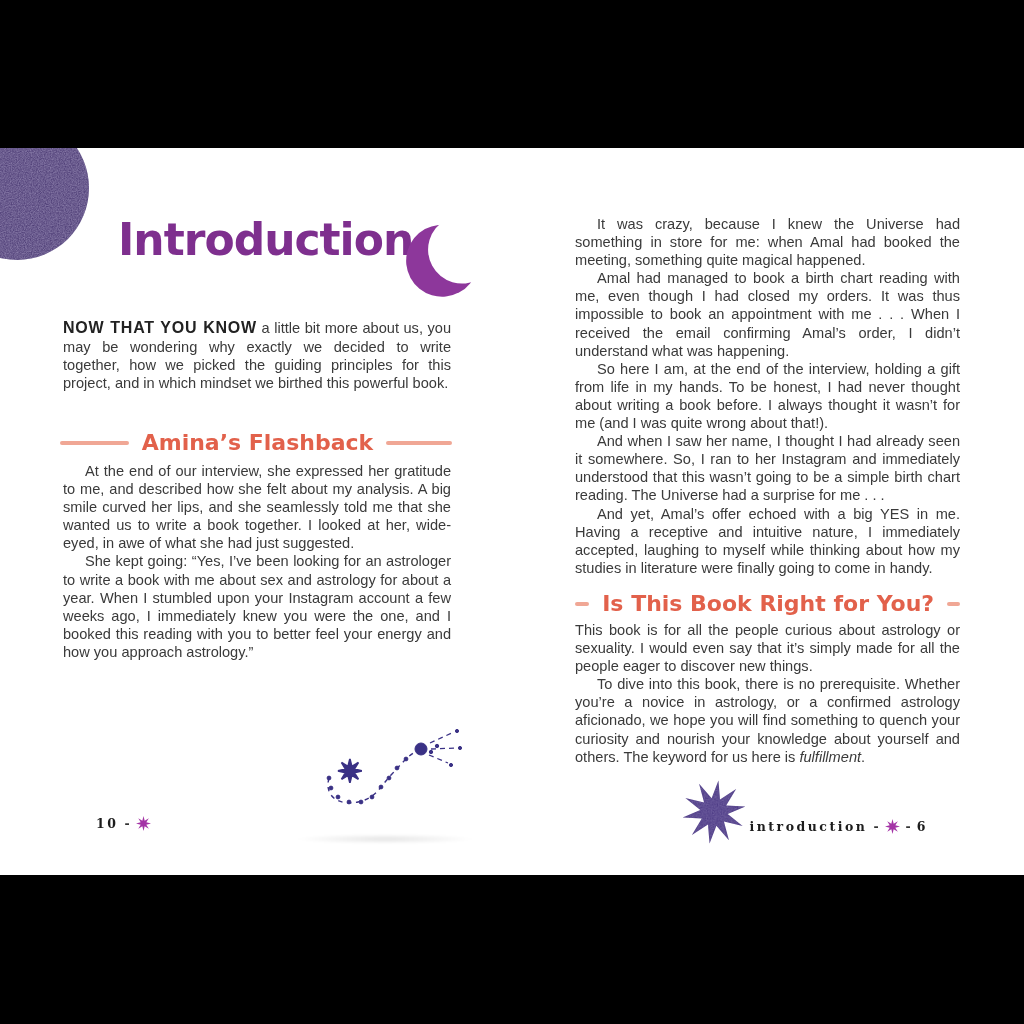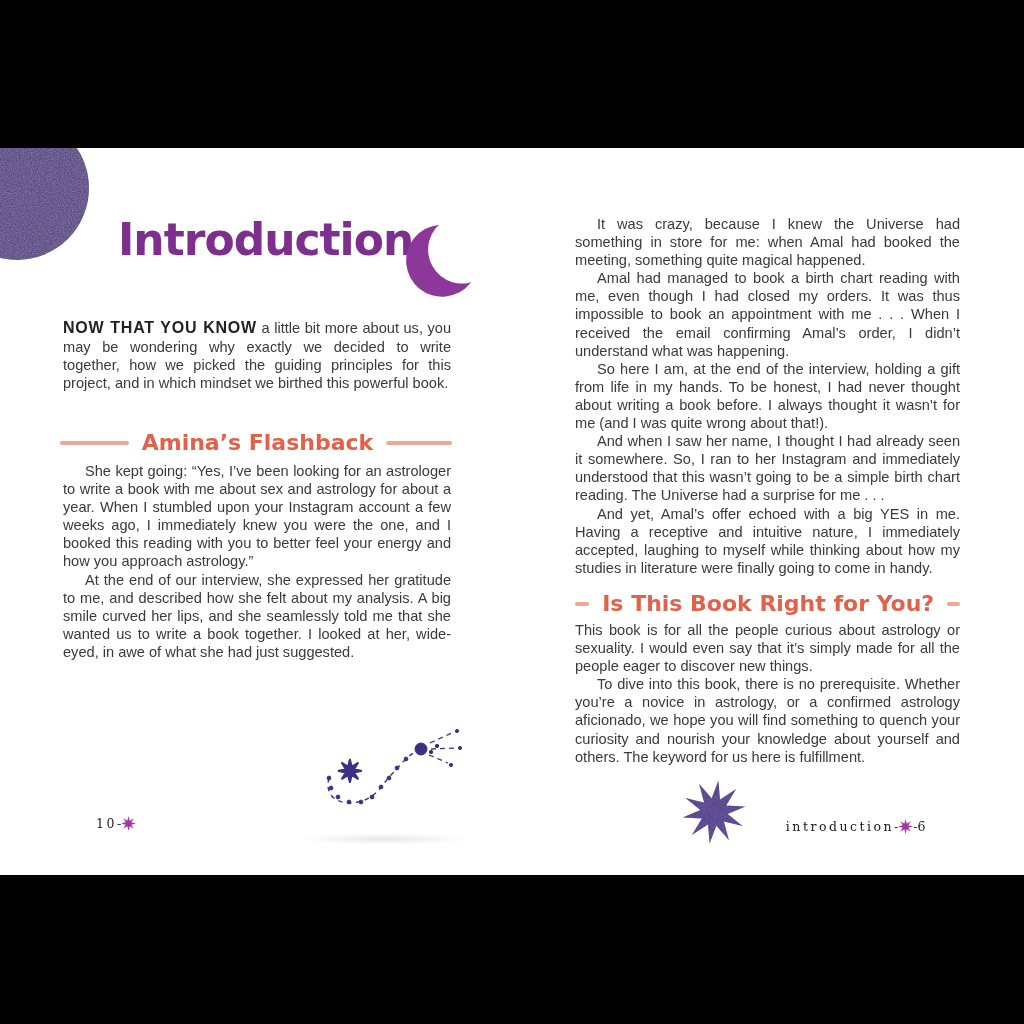--- a/index.html
+++ b/index.html
@@ -65,30 +65,30 @@
     height: 4px; border-radius: 2px; background: var(--dash_salmon, #f0a795);
   }
   .section-heading-row .heading-text {
     font-family: "DejaVu Sans", "Liberation Sans", sans-serif;
     font-weight: 800; font-size: 22px; white-space: nowrap;
     color: var(--heading_coral, #e2614b);
     margin: 0 13px;
   }
 
   .footer {
-    position: absolute; display: flex; align-items: center; gap: 0;
+    position: absolute; display: flex; align-items: center; gap: 6px;
     font-family: "DejaVu Serif", "Liberation Serif", serif;
-    font-weight: normal; font-size: 12.5px; letter-spacing: 2.5px; color: #1c1c1c;
+    font-weight: bold; font-size: 12.5px; letter-spacing: 2.5px; color: #1c1c1c;
   }
   .footer .sep { letter-spacing: 0; color: #333; }
   .footer-left { left: 96px; top: 668px; }
   .footer-right { top: 671px; right: 88px; }
   .footer .star { display: inline-block; }
 
-  .italic { }
+  .italic { font-style: italic; }
   svg { display: block; }
 </style>
 </head>
 <body>
 
 <svg width="0" height="0" style="position:absolute" aria-hidden="true">
   <defs>
     <polygon id="star8" points="7,0 8.1,4.4 12,2.1 9.6,5.9 14,7 9.6,8.1 12,11.9 8.1,9.6 7,14 5.9,9.6 2.1,11.9 4.4,8.1 0,7 4.4,5.9 2.1,2.1 5.9,4.4"></polygon>
     <filter id="speckle" x="-10%" y="-10%" width="120%" height="120%">
       <feTurbulence type="fractalNoise" baseFrequency="0.85" numOctaves="3" seed="7" result="noise"></feTurbulence>
@@ -122,22 +122,22 @@
       <p><span class="lead-caps">NOW THAT YOU KNOW</span><span> a little bit more about us, you may be wondering why exactly we decided to write together, how we picked the guiding principles for this project, and in which mindset we birthed this powerful book.</span></p>
     </div>
 
     <div class="section-heading-row" style="left:60px; top:282px; width:392px">
       <span class="dash" style="width:94px"></span>
       <span class="heading-text">Amina’s Flashback</span>
       <span class="dash" style="width:90px"></span>
     </div>
 
     <div class="col left body-text" style="top:314px">
+      <p class="indent">At the end of our interview, she expressed her gratitude to me, and described how she felt about my analysis. A big smile curved her lips, and she seamlessly told me that she wanted us to write a book together. I looked at her, wide-eyed, in awe of what she had just suggested.</p>
       <p class="indent">She kept going: “Yes, I’ve been looking for an astrologer to write a book with me about sex and astrology for about a year. When I stumbled upon your Instagram account a few weeks ago, I immediately knew you were the one, and I booked this reading with you to better feel your energy and how you approach astrology.”</p>
-      <p class="indent">At the end of our interview, she expressed her gratitude to me, and described how she felt about my analysis. A big smile curved her lips, and she seamlessly told me that she wanted us to write a book together. I looked at her, wide-eyed, in awe of what she had just suggested.</p>
     </div>
 
     <svg class="constellation" width="152" height="96" viewBox="0 0 152 96">
       <g stroke="#3a3185" fill="#3a3185">
         <path d="M 11,52 C 6,70 20,80 40,76 C 58,72 61,62 74,48 C 84,37 90,30 97,26" fill="none" stroke-width="1.4" stroke-dasharray="4.5 4.5"></path>
         <circle cx="11" cy="52" r="1.9"></circle>
           <circle cx="13" cy="62" r="1.9"></circle>
         <circle cx="20" cy="71" r="1.9"></circle>
           <circle cx="31" cy="76" r="1.9"></circle>
         <circle cx="43" cy="76" r="1.9"></circle>

